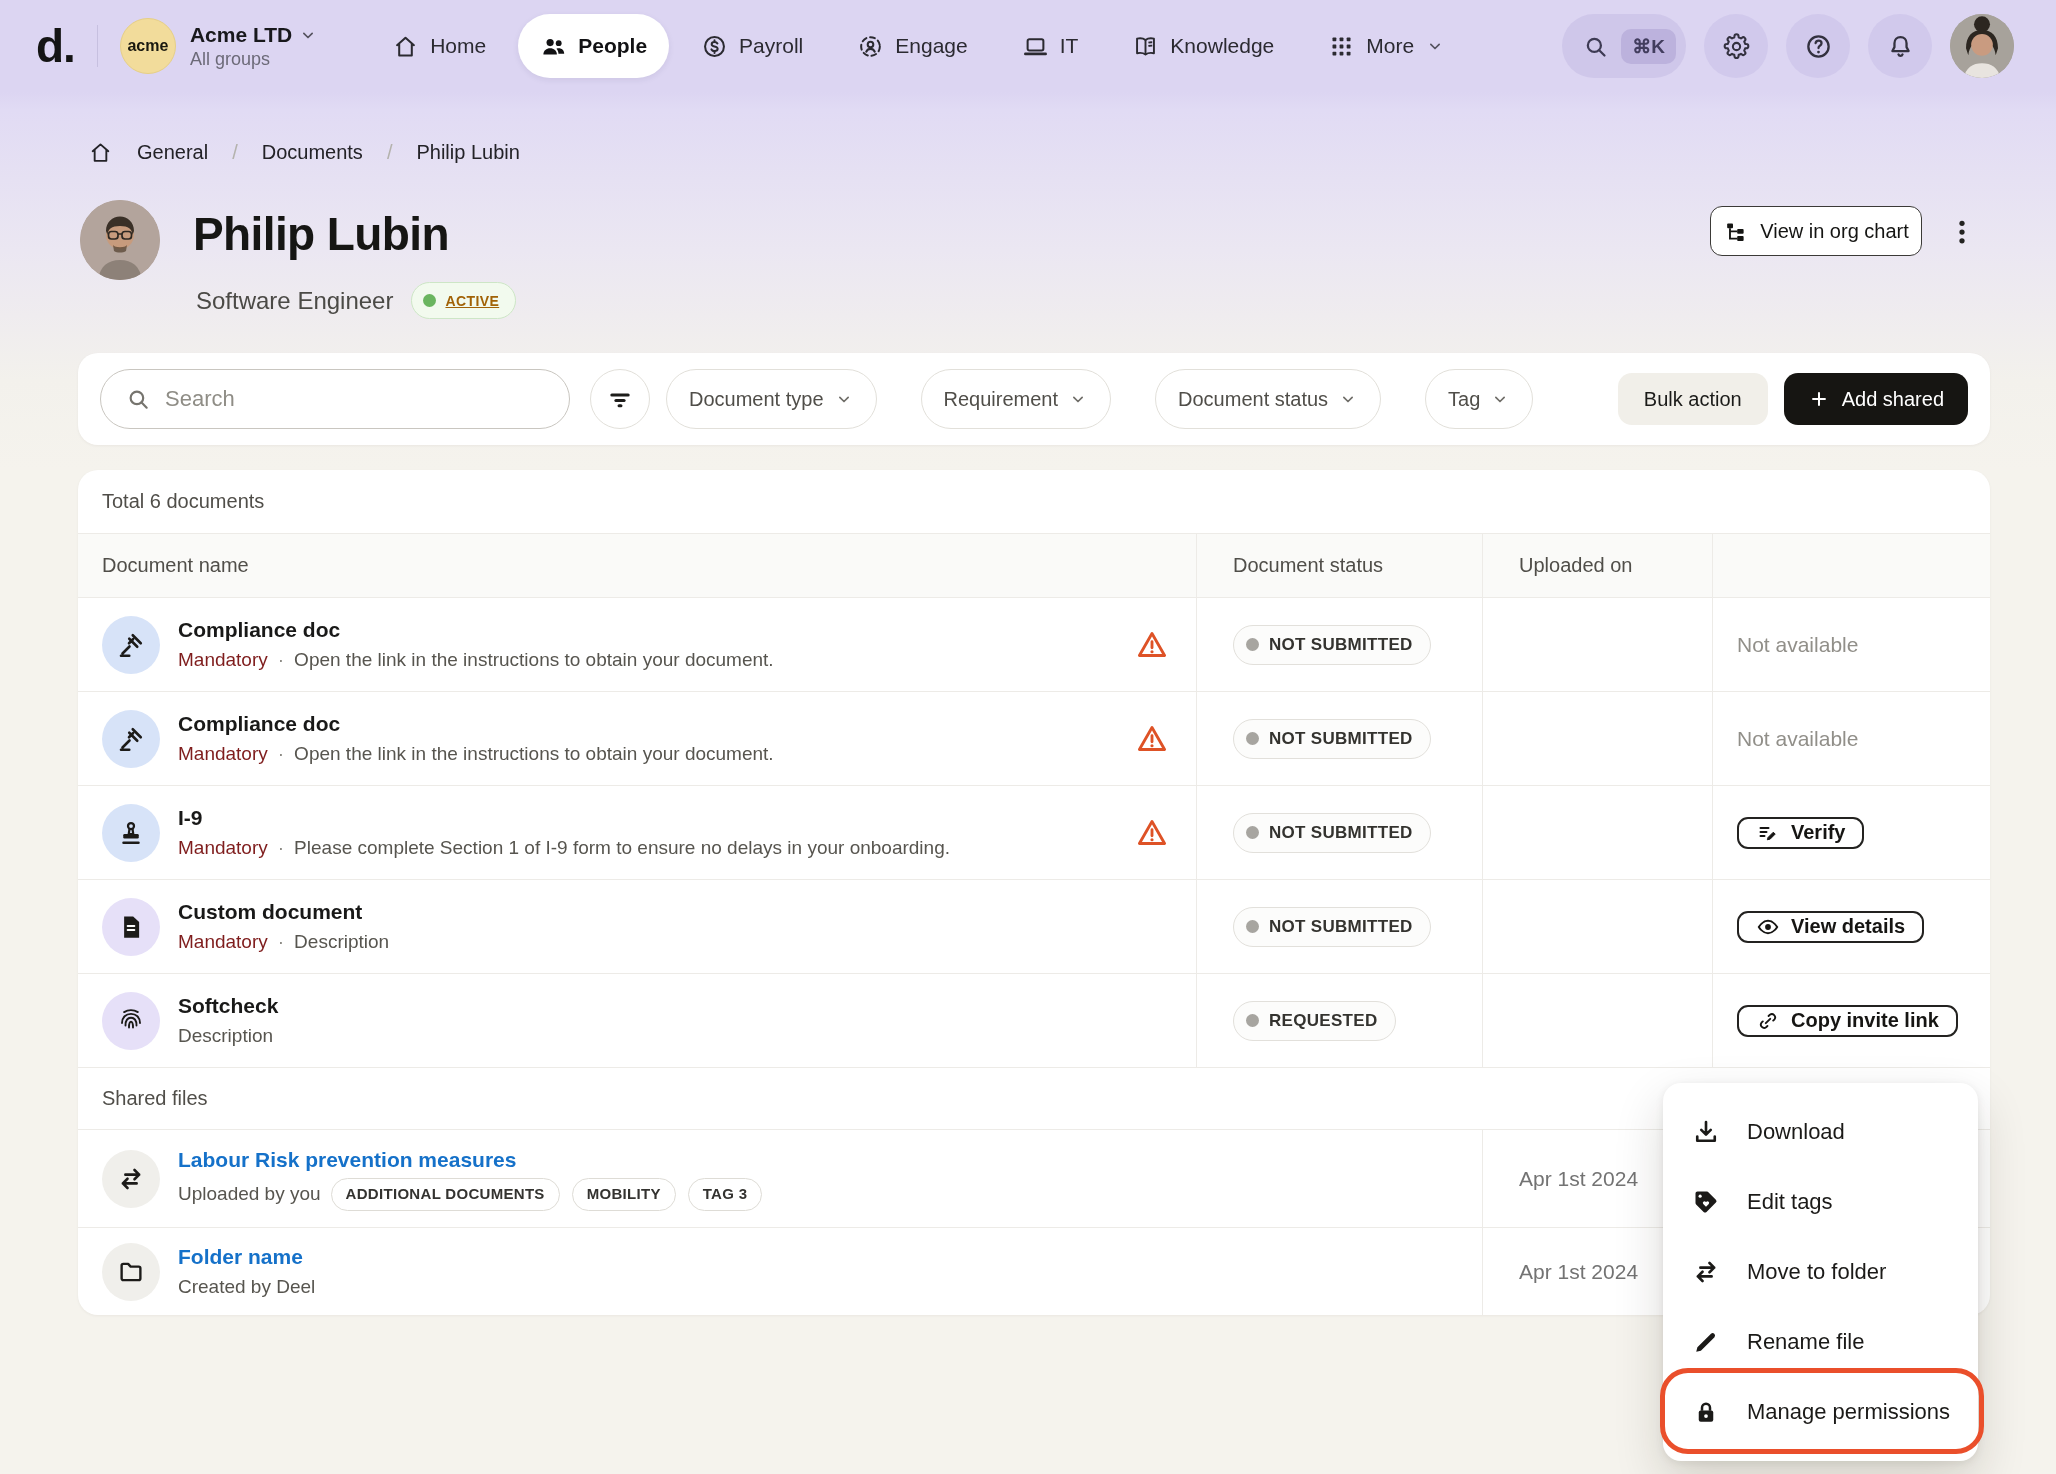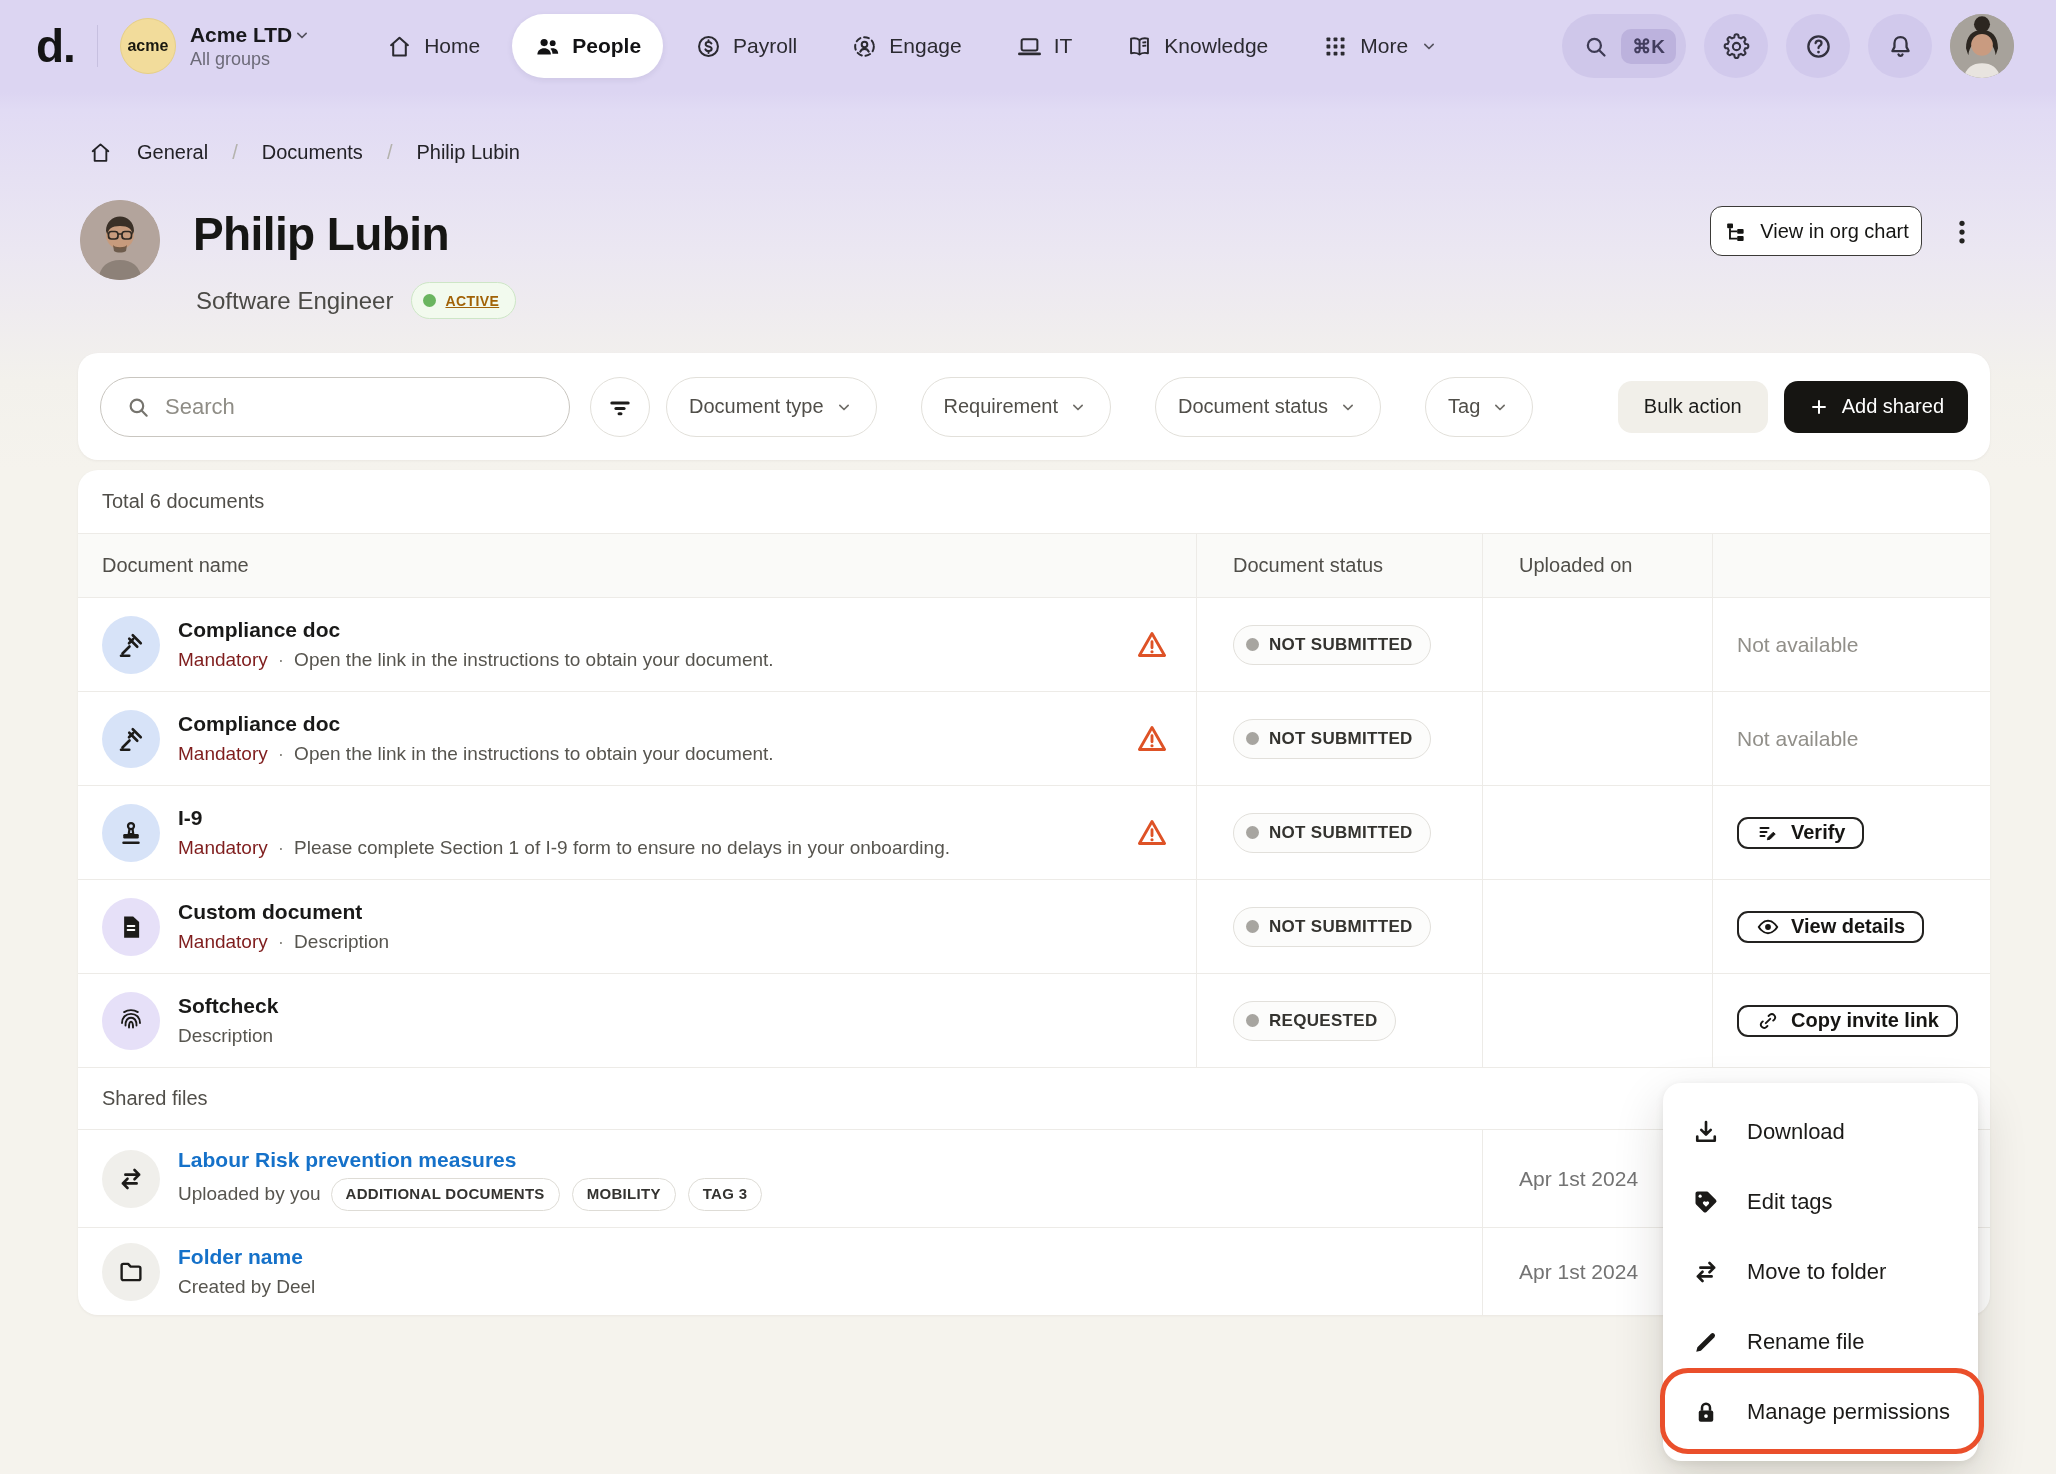--- a/index.html
+++ b/index.html
@@ -12,21 +12,21 @@
   svg { display:block; }
   .ic { display:inline-flex; align-items:center; justify-content:center; flex:none; }
 
   
   .topnav { position:absolute; left:0; top:0; width:2056px; height:92px; display:flex; align-items:center; padding:0 42px 0 36px; }
   .logo { font-size:46px; font-weight:800; letter-spacing:-1px; color:#141414; }
   .nav-div { width:1px; height:42px; background:#c7c0e0; margin:0 22px; }
   .org { display:flex; align-items:center; cursor:pointer; }
   .org-badge { width:56px; height:56px; border-radius:50%; background:#f2dc9b; border:1px solid #e6cf86; display:flex; align-items:center; justify-content:center; font-size:16px; font-weight:800; color:#19180f; }
   .org-info { margin-left:14px; }
-  .org-name-row { display:flex; align-items:center; gap:0; font-size:21px; font-weight:700; color:#18181c; }
+  .org-name-row { display:flex; align-items:center; gap:6px; font-size:21px; font-weight:700; color:#18181c; }
   .org-sub { font-size:18px; color:#6c6a78; margin-top:2px; }
   .nav-menu { display:flex; align-items:center; margin-left:52px; gap:10px; }
   .nav-item { display:flex; align-items:center; gap:11px; height:64px; padding:0 22px; border-radius:32px; font-size:21px; font-weight:500; color:#2b2a31; cursor:pointer; white-space:nowrap; }
   .nav-item.active { background:#ffffff; color:#121214; box-shadow:0 2px 6px rgba(40,30,80,.08); font-weight:600; }
   .nav-ic svg { width:27px; height:27px; }
   .chev svg { width:20px; height:20px; color:#55535f; }
   .topnav-spacer { flex:1; }
   .search-pill { display:flex; align-items:center; gap:12px; height:64px; padding:0 10px 0 20px; border-radius:32px; background:#cfc7ea; cursor:pointer; }
   .search-pill .ic svg { width:27px; height:27px; color:#3e3b54; }
   .kbd-chip { background:#bcb2dd; color:#423d5e; border-radius:10px; padding:6px 11px; font-size:19px; font-weight:600; }
@@ -47,21 +47,21 @@
   .profile-title { font-size:24px; color:#4b4a46; }
   .active-badge { display:flex; align-items:center; gap:9px; height:37px; padding:0 16px 0 11px; border:1.5px solid #cde6c6; background:#f2faee; border-radius:19px; }
   .active-dot { width:13px; height:13px; border-radius:50%; background:#6ab55f; }
   .active-badge span { font-size:14px; font-weight:700; letter-spacing:.4px; color:#a16207;text-decoration:underline; }
   .orgchart-btn { position:absolute; left:1710px; top:206px; height:50px; width:212px; display:flex; align-items:center; justify-content:center; gap:12px; background:#fff; border:1.6px solid #3b3a37; border-radius:12px; font-size:20px; font-weight:500; color:#151513; cursor:pointer; white-space:nowrap; }
   .orgchart-btn svg { width:25px; height:25px; }
   .profile-kebab { position:absolute; left:1944px; top:214px; width:36px; height:36px; display:flex; align-items:center; justify-content:center; cursor:pointer; color:#232321; }
   .profile-kebab svg { width:30px; height:30px; }
 
   
-  .toolbar { position:absolute; left:78px; top:353px; width:1912px; height:107px; background:#fff; border-radius:20px; box-shadow:0 1px 3px rgba(35,28,14,.05); display:flex; align-items:center; padding:0 22px; }
+  .toolbar { position:absolute; left:78px; top:353px; width:1912px; height:92px; background:#fff; border-radius:20px; box-shadow:0 1px 3px rgba(35,28,14,.05); display:flex; align-items:center; padding:0 22px; }
   .search-box { width:470px; height:60px; border:1.6px solid #c9c6c0; border-radius:30px; display:flex; align-items:center; padding:0 20px 0 24px; gap:14px; background:#fff; }
   .search-box svg { width:26px; height:26px; color:#76746e; }
   .search-box input { border:none; outline:none; font-size:22px; color:#33322f; width:100%; font-family:"Liberation Sans",sans-serif; background:transparent; }
   .search-box input::placeholder { color:#8f8d86; }
   .filter-btn { width:60px; height:60px; border-radius:50%; border:1.6px solid #e2e0da; background:#fff; display:flex; align-items:center; justify-content:center; margin-left:20px; cursor:pointer; color:#1e1d1b; }
   .filter-btn svg { width:28px; height:28px; }
   .filter-pill { height:60px; border:1.6px solid #e2e0da; border-radius:30px; display:flex; align-items:center; gap:10px; padding:0 22px; margin-left:16px; font-size:20px; color:#504e49; background:#fff; cursor:pointer; white-space:nowrap; }
   .filter-pill svg { width:20px; height:20px; color:#6f6d68; }
   .toolbar-spacer { flex:1; }
   .bulk-btn { height:52px; padding:0 26px; border-radius:14px; background:#f1efe9; border:none; font-size:20px; font-weight:500; color:#1b1b19; cursor:pointer; white-space:nowrap; font-family:inherit; }

